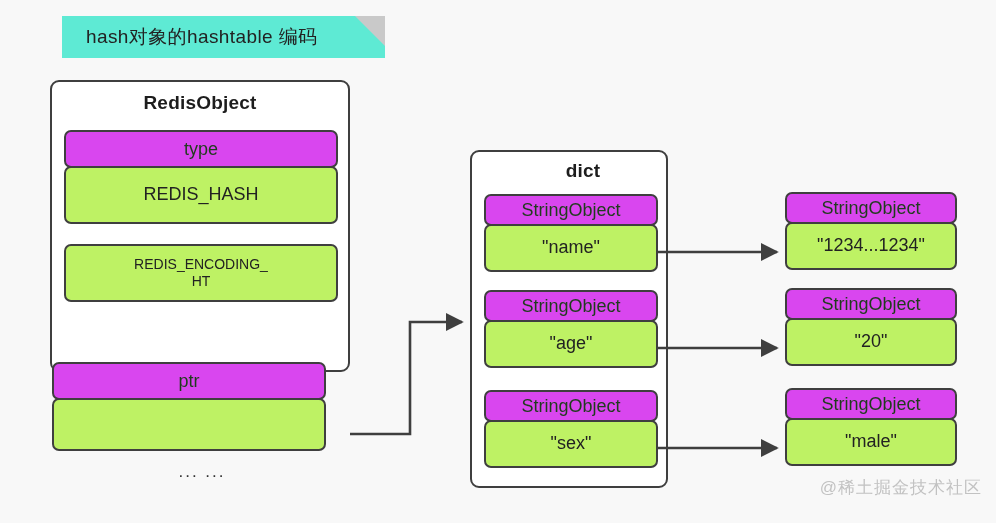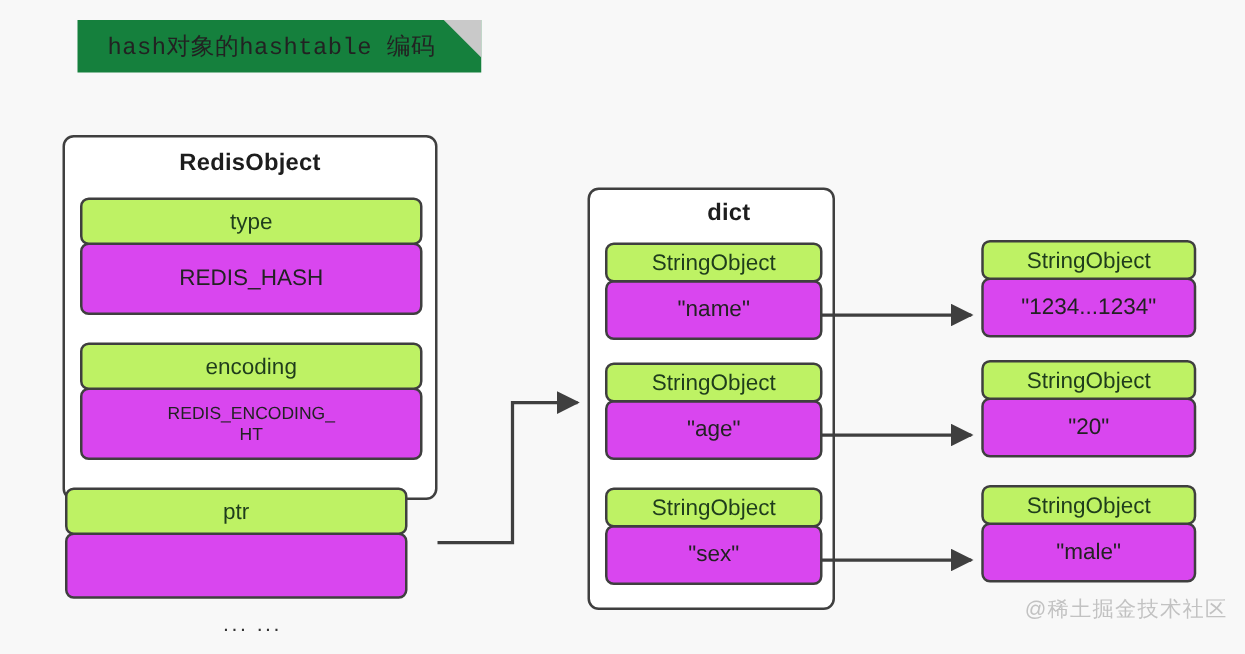--- a/index.html
+++ b/index.html
@@ -20,26 +20,25 @@
     height: 523px;
   }
 
   
   .banner {
     position: absolute;
     left: 62px;
     top: 16px;
     width: 323px;
     height: 42px;
-    background: #15803d;
+    background: #5eead4;
     display: flex;
     align-items: center;
     box-sizing: border-box;
     padding-left: 24px;
-    font-family: Liberation Mono, monospace;
   }
   .banner-text {
     font-size: 19px;
     color: #222222;
     letter-spacing: 0.4px;
     white-space: nowrap;
   }
   .banner-fold {
     position: absolute;
     right: 0;
@@ -67,36 +66,36 @@
   }
 
   
   .field {
     position: absolute;
     box-sizing: border-box;
   }
   .field-head {
     position: relative;
     z-index: 2;
-    background: #bef264;
+    background: #d946ef;
     border: 2.2px solid #3f3f3f;
     border-radius: 7px;
     box-sizing: border-box;
     display: flex;
     align-items: center;
     justify-content: center;
     font-size: 18px;
     color: #1f3d1c;
     overflow: hidden;
   }
   .field-body {
     position: relative;
     z-index: 1;
     margin-top: -2.2px;
-    background: #d946ef;
+    background: #bef264;
     border: 2.2px solid #3f3f3f;
     border-radius: 7px;
     box-sizing: border-box;
     display: flex;
     align-items: center;
     justify-content: center;
     text-align: center;
     font-size: 18px;
     color: #222222;
     line-height: 1.22;
@@ -138,30 +137,29 @@
 </head>
 <body>
 
 <div id="canvas">
 
   <div class="banner">
     <span class="banner-text">hash对象的hashtable 编码</span>
     <span class="banner-fold"></span>
   </div>
 
-  <div class="outer-box" id="redis-object-box" style="left:50px; top:80px; width:300px; height:292px;margin-top:28px;">
+  <div class="outer-box" id="redis-object-box" style="left:50px; top:80px; width:300px; height:292px;">
     <div class="box-title" style="margin-top:10px;">RedisObject</div>
 
     <div class="field" style="left:12px; top:48px; width:274px;">
       <div class="field-head" style="height:38px;">type</div>
       <div class="field-body" style="height:58px;">REDIS_HASH</div>
     </div>
 
     <div class="field" style="left:12px; top:164px; width:274px;">
-      <div class="field-head" style="height:38px;">encoding</div>
       <div class="field-body two-line" style="height:58px; white-space:pre-line;">REDIS_ENCODING_
 HT</div>
     </div>
 
     <div class="field" style="left:0; top:280px; width:274px;">
       <div class="field-head" style="height:38px;">ptr</div>
       <div class="field-body" style="height:53px;"></div>
     </div>
 
     <div class="ellipsis-row" style="left:0; top:380px; width:300px;">... ...</div>

